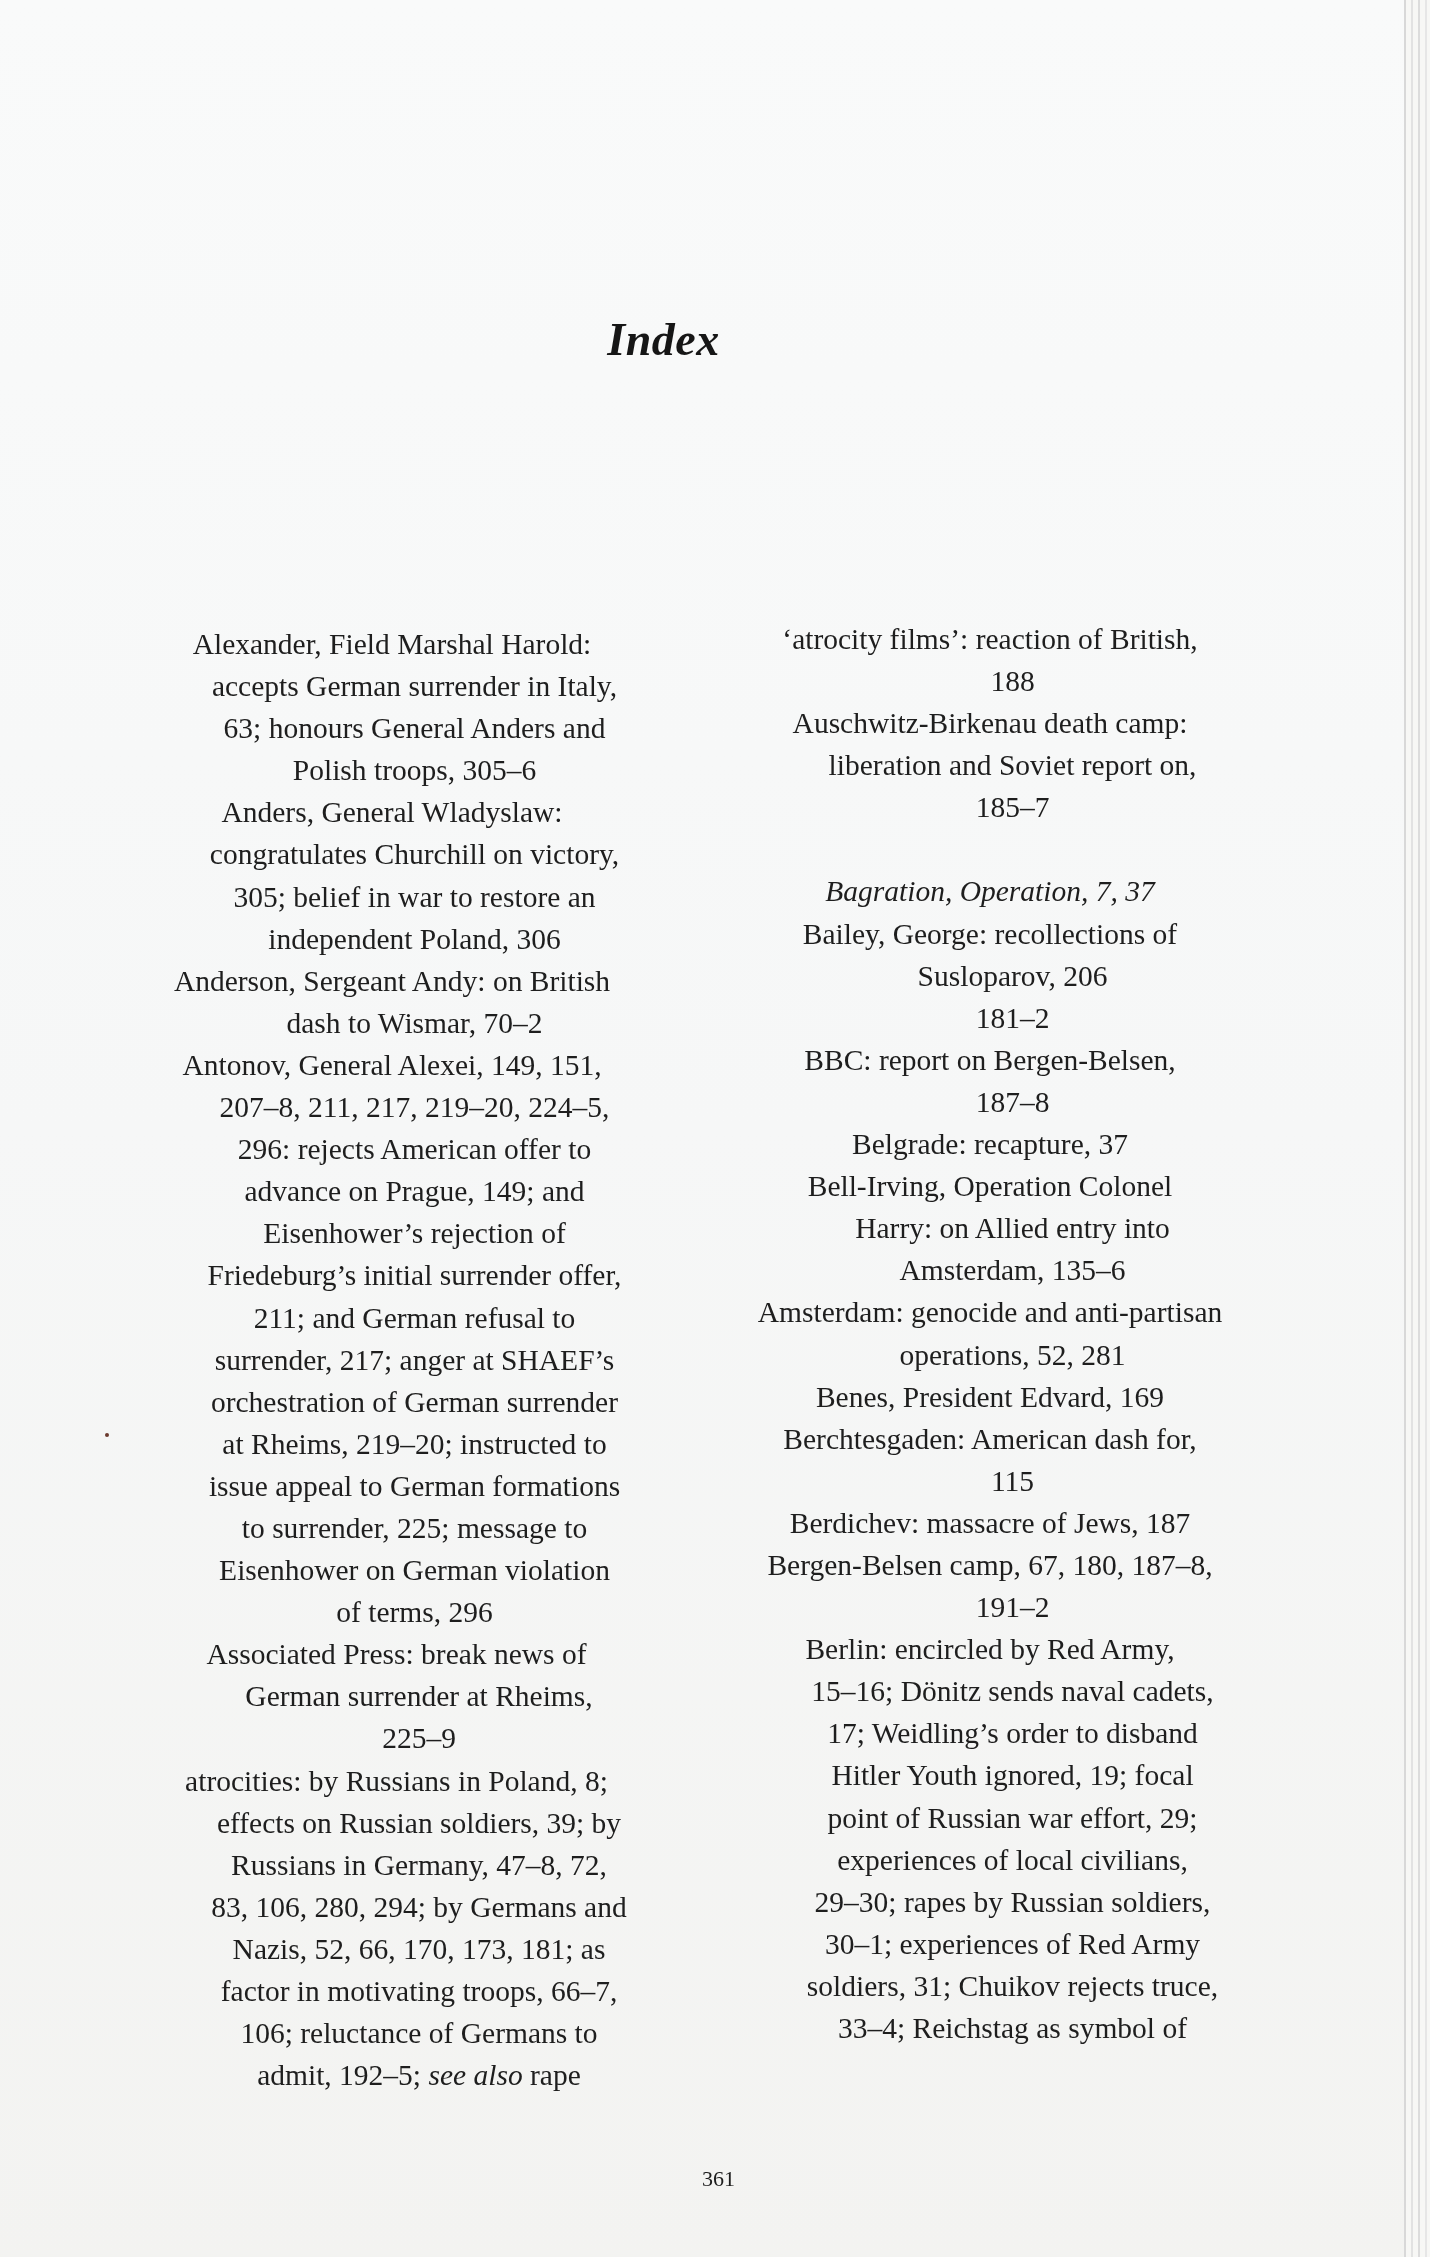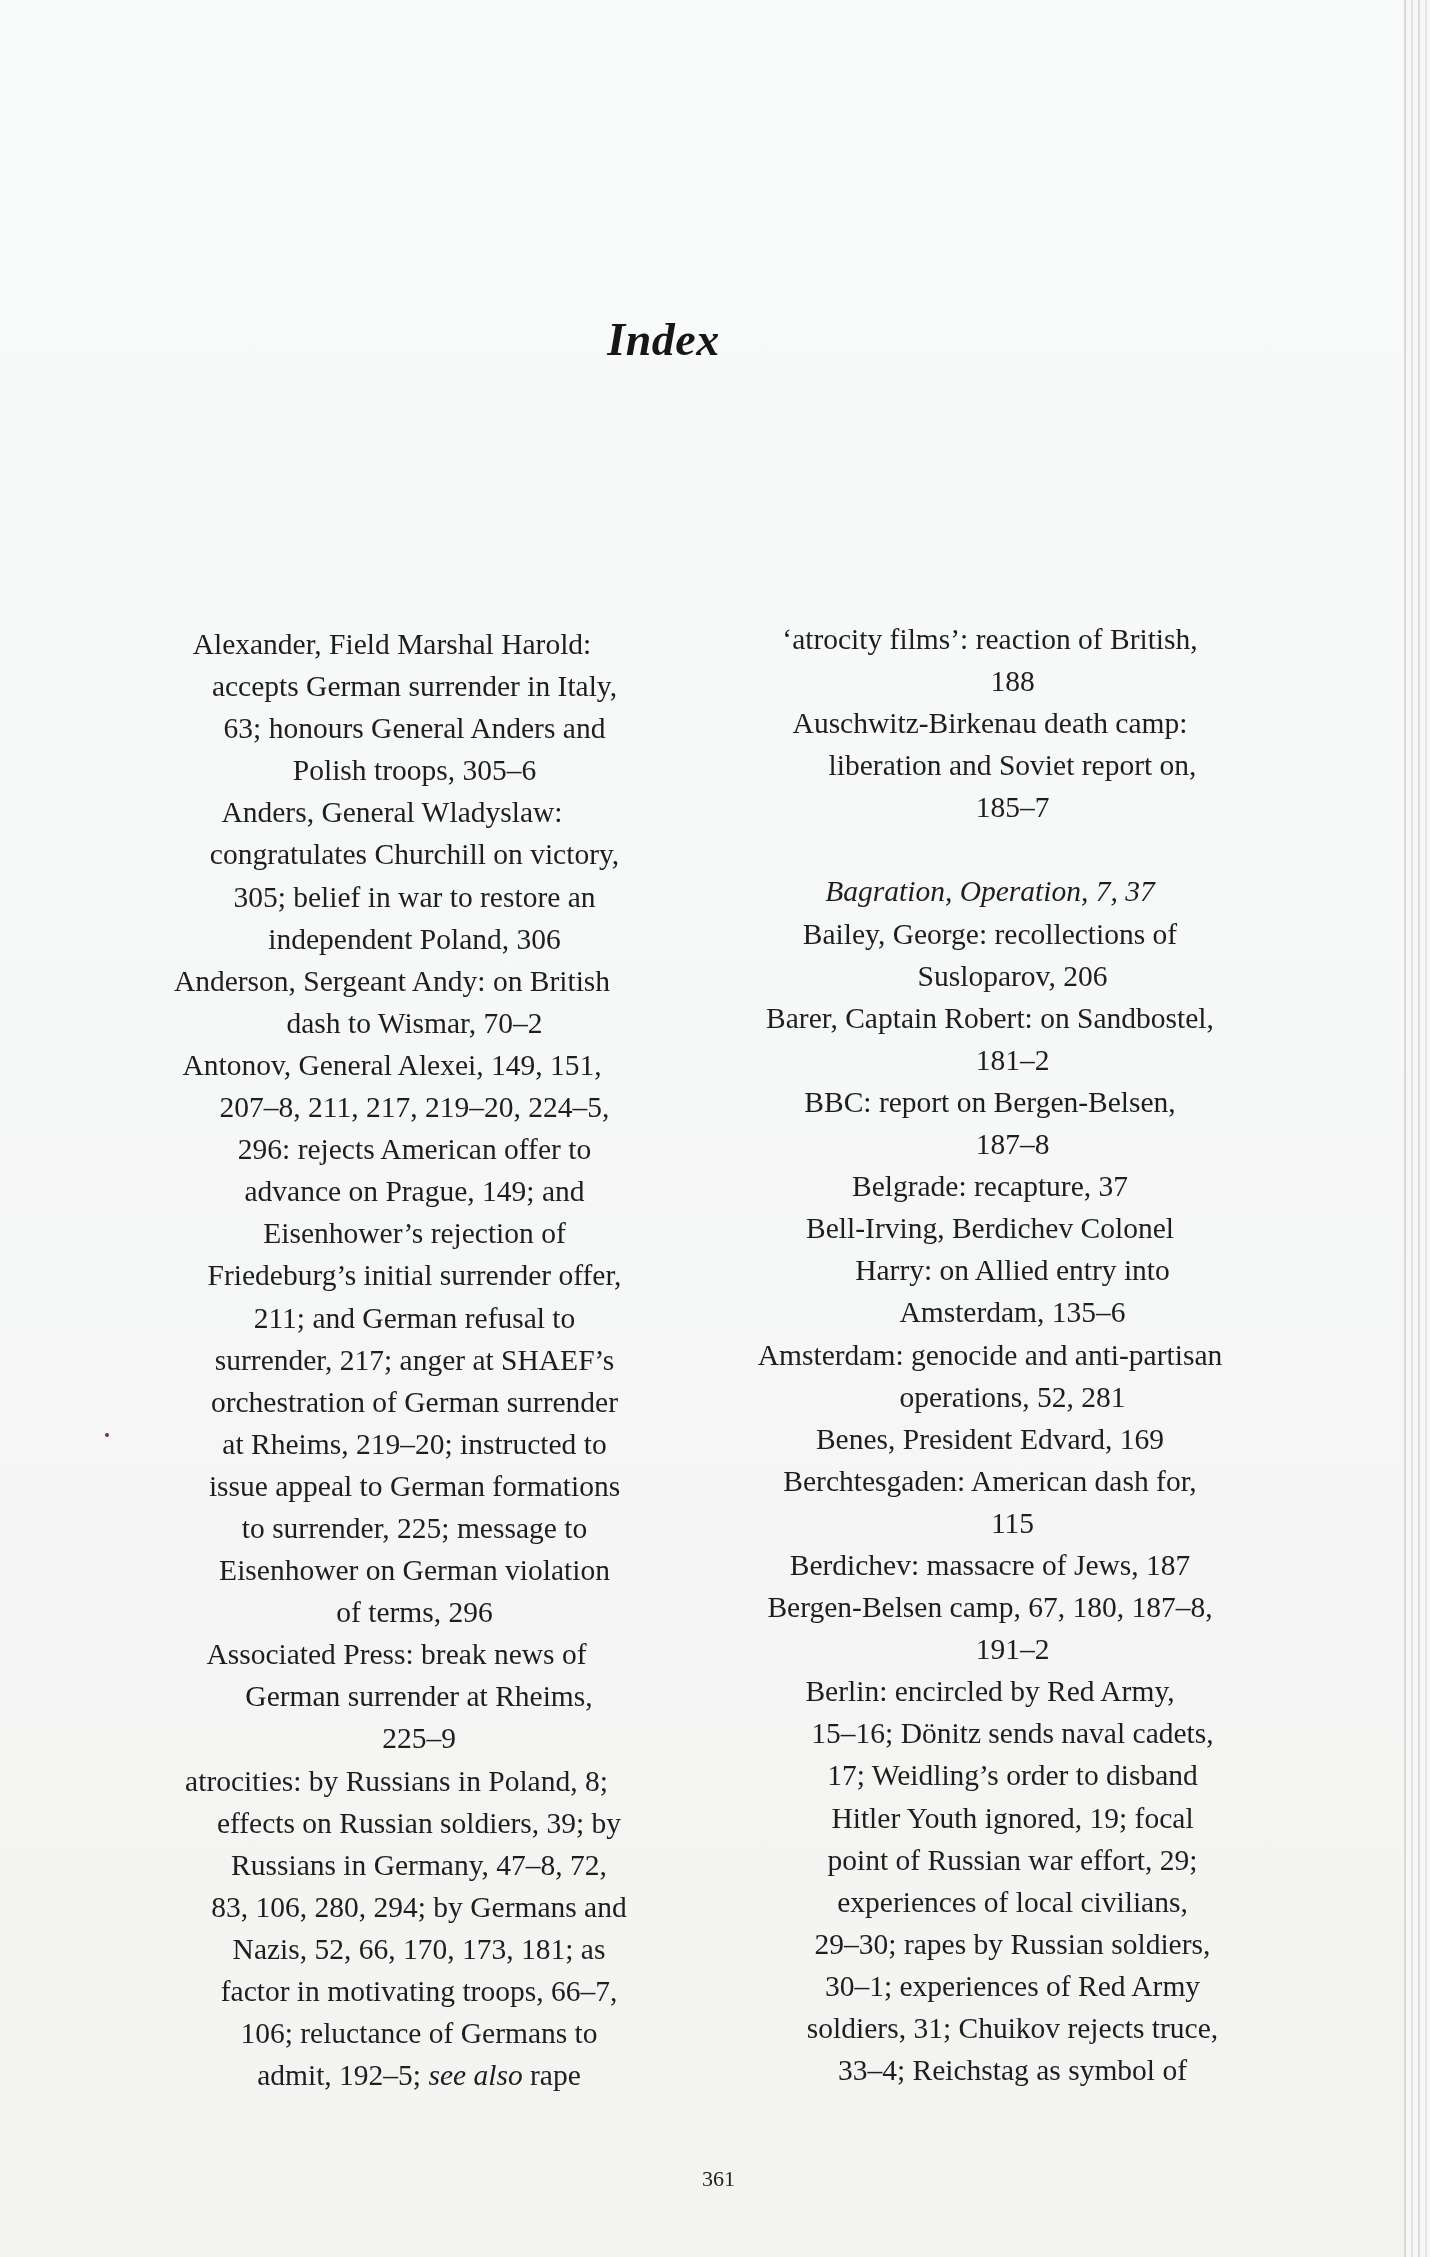--- a/index.html
+++ b/index.html
@@ -118,32 +118,31 @@
       <span class="line cont">185–7</span>
     </div>
     <div class="entry gap-before">
       <span class="line">Bagration, Operation, 7, 37</span>
     </div>
     <div class="entry">
       <span class="line">Bailey, George: recollections of</span>
       <span class="line cont">Susloparov, 206</span>
     </div>
     <div class="entry">
-      <span class="line">Barer, Captain Robert: on Sandbostel,</span>
       <span class="line cont">181–2</span>
     </div>
     <div class="entry">
       <span class="line">BBC: report on Bergen-Belsen,</span>
       <span class="line cont">187–8</span>
     </div>
     <div class="entry">
       <span class="line">Belgrade: recapture, 37</span>
     </div>
     <div class="entry">
-      <span class="line">Bell-Irving, Berdichev Colonel</span>
+      <span class="line">Bell-Irving, Operation Colonel</span>
       <span class="line cont">Harry: on Allied entry into</span>
       <span class="line cont">Amsterdam, 135–6</span>
     </div>
     <div class="entry">
       <span class="line">Amsterdam: genocide and anti-partisan</span>
       <span class="line cont">operations, 52, 281</span>
     </div>
     <div class="entry">
       <span class="line">Benes, President Edvard, 169</span>
     </div>

